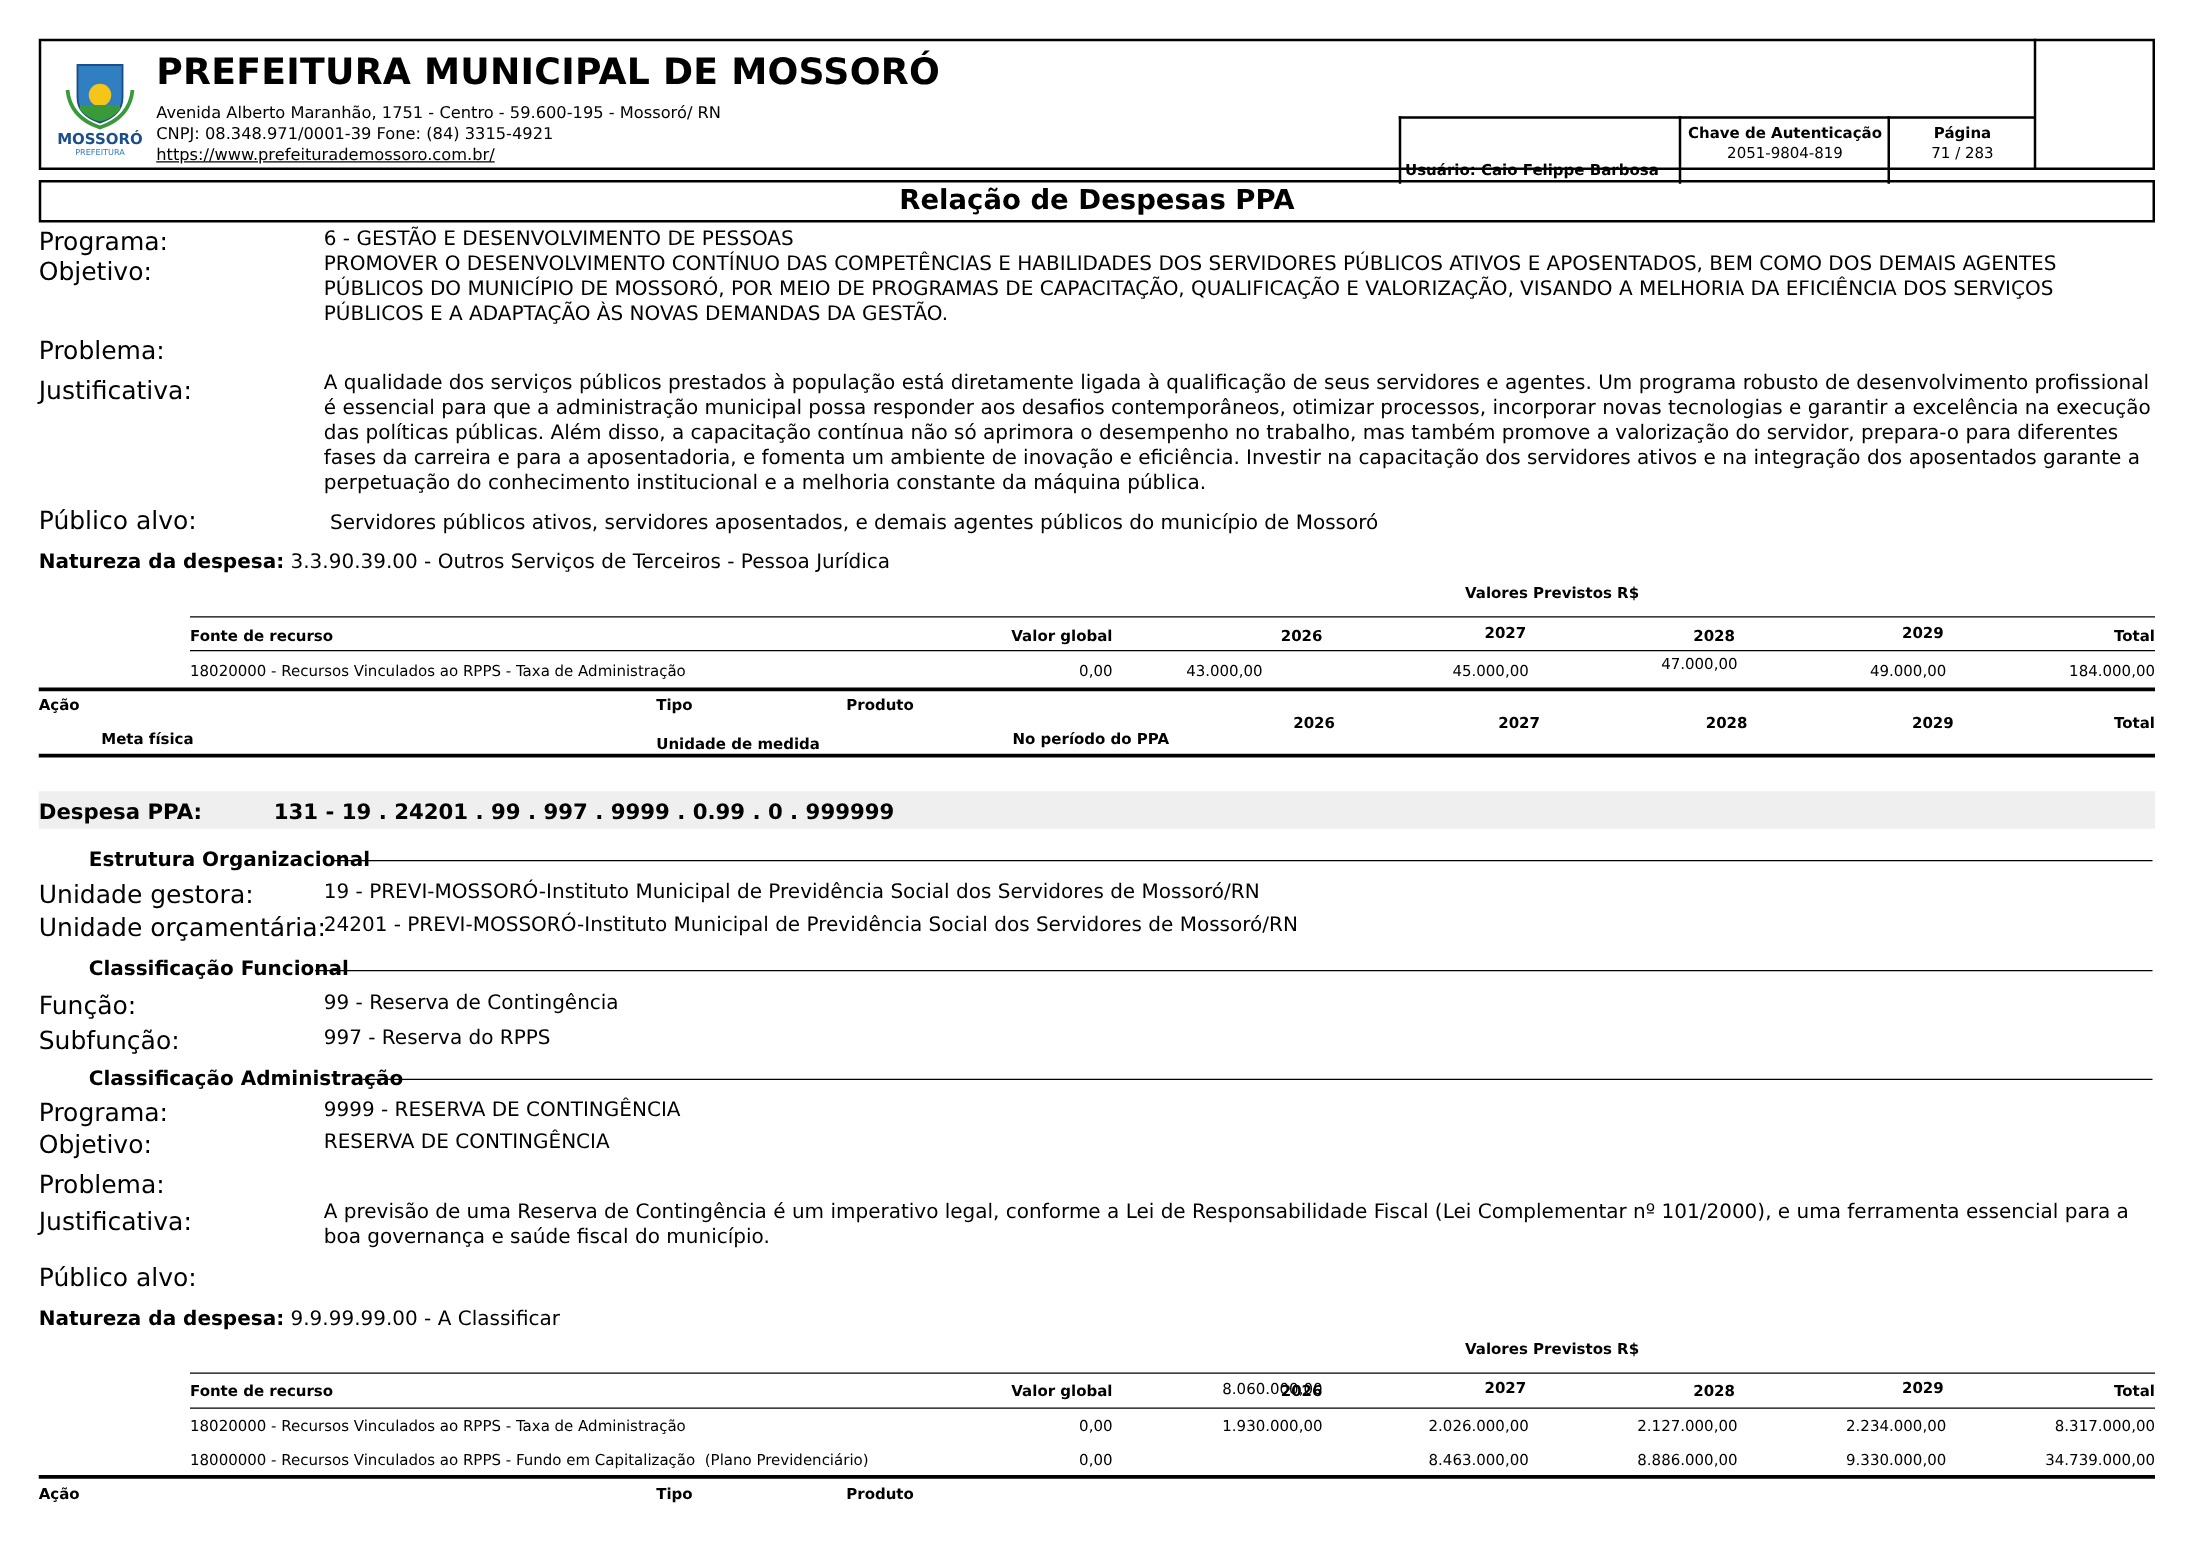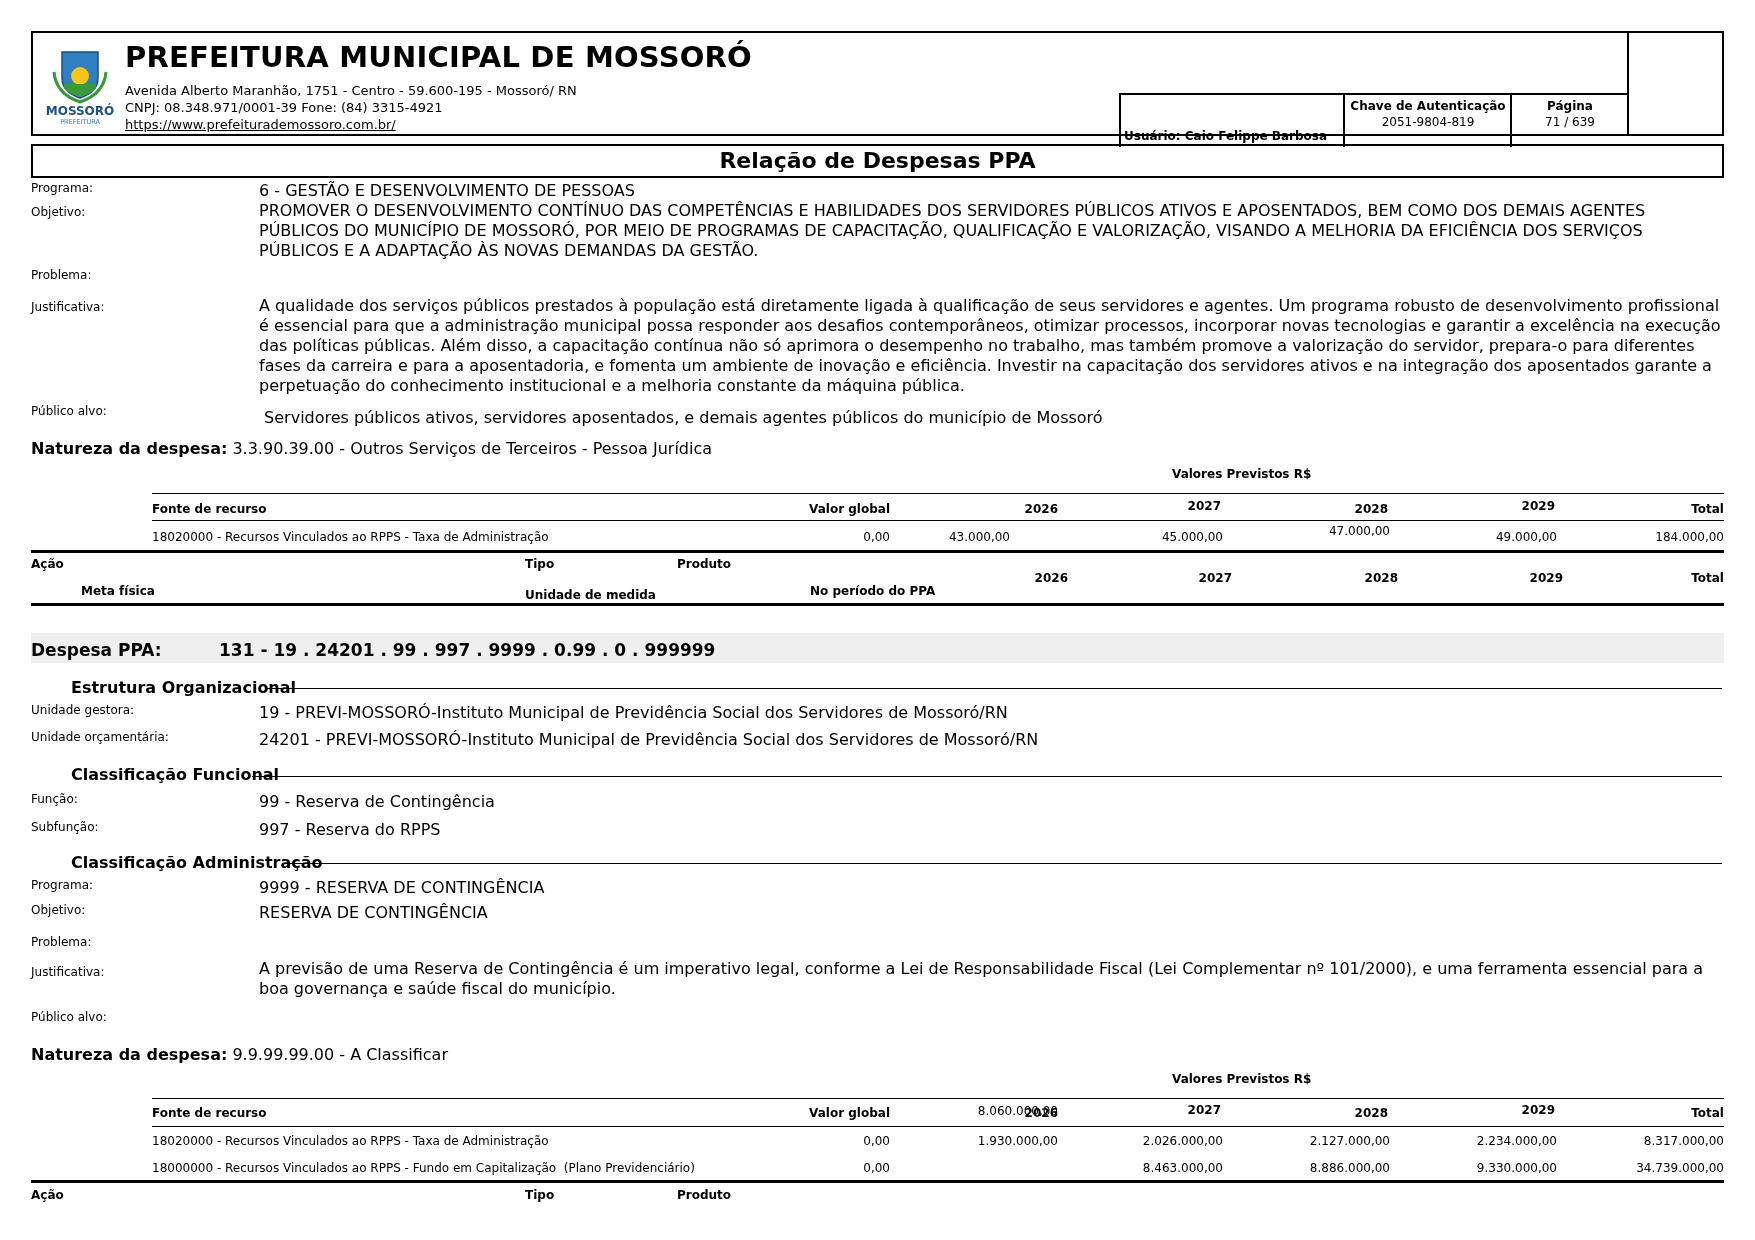--- a/index.html
+++ b/index.html
@@ -17,21 +17,21 @@
   .info-box { top: 93px; height: 54px; border: 2px solid #000; border-bottom: none; }
   .info-user { left: 1119px; width: 226px; border-right: none; }
   .info-key { left: 1343px; width: 168px; border-right: none; }
   .info-page { left: 1510px; width: 118px; border-right: none; }
   .info-lbl { font-size: 12px; font-weight: bold; text-align: center; margin-top: 4px; white-space: nowrap; }
   .info-val { font-size: 12px; text-align: center; margin-top: 2px; white-space: nowrap; }
   .user-txt { position: absolute; left: 3px; bottom: 4px; font-size: 12px; font-weight: bold; white-space: nowrap; }
 
   .title-box { left: 31px; top: 144px; width: 1693px; height: 34px; border: 2px solid #000; text-align: center; font-size: 22px; font-weight: bold; line-height: 30px; }
 
-  .lbl { left: 31px; font-size: 12px; white-space: nowrap; }
+  .lbl { left: 31px; font-size: 20px; white-space: nowrap; }
   .val { left: 259px; font-size: 16px; line-height: 20px; }
   .wide { width: 1465px; }
 
   .nat { left: 31px; font-size: 16px; white-space: nowrap; }
   .nat b { font-weight: bold; }
 
   .hline { height: 0; border-top: 1px solid #000; }
   .hline-thick { height: 0; border-top: 3px solid #000; }
 
   .tbl-th { font-size: 12px; font-weight: bold; white-space: nowrap; }
@@ -69,21 +69,21 @@
 
 <div class="abs info-box info-user">
   <span class="user-txt">Usuário: Caio Felippe Barbosa</span>
 </div>
 <div class="abs info-box info-key">
   <div class="info-lbl">Chave de Autenticação</div>
   <div class="info-val">2051-9804-819</div>
 </div>
 <div class="abs info-box info-page">
   <div class="info-lbl">Página</div>
-  <div class="info-val">71 / 639</div>
+  <div class="info-val">71 / 283</div>
 </div>
 
 <div class="abs title-box">Relação de Despesas PPA</div>
 
 <div class="abs lbl" style="top:181px;">Programa:</div>
 <div class="abs val wide" style="top:181px;">6 - GESTÃO E DESENVOLVIMENTO DE PESSOAS</div>
 
 <div class="abs lbl" style="top:205px;">Objetivo:</div>
 <div class="abs val wide" style="top:201px;">PROMOVER O DESENVOLVIMENTO CONTÍNUO DAS COMPETÊNCIAS E HABILIDADES DOS SERVIDORES PÚBLICOS ATIVOS E APOSENTADOS, BEM COMO DOS DEMAIS AGENTES PÚBLICOS DO MUNICÍPIO DE MOSSORÓ, POR MEIO DE PROGRAMAS DE CAPACITAÇÃO, QUALIFICAÇÃO E VALORIZAÇÃO, VISANDO A MELHORIA DA EFICIÊNCIA DOS SERVIÇOS PÚBLICOS E A ADAPTAÇÃO ÀS NOVAS DEMANDAS DA GESTÃO.</div>
 

